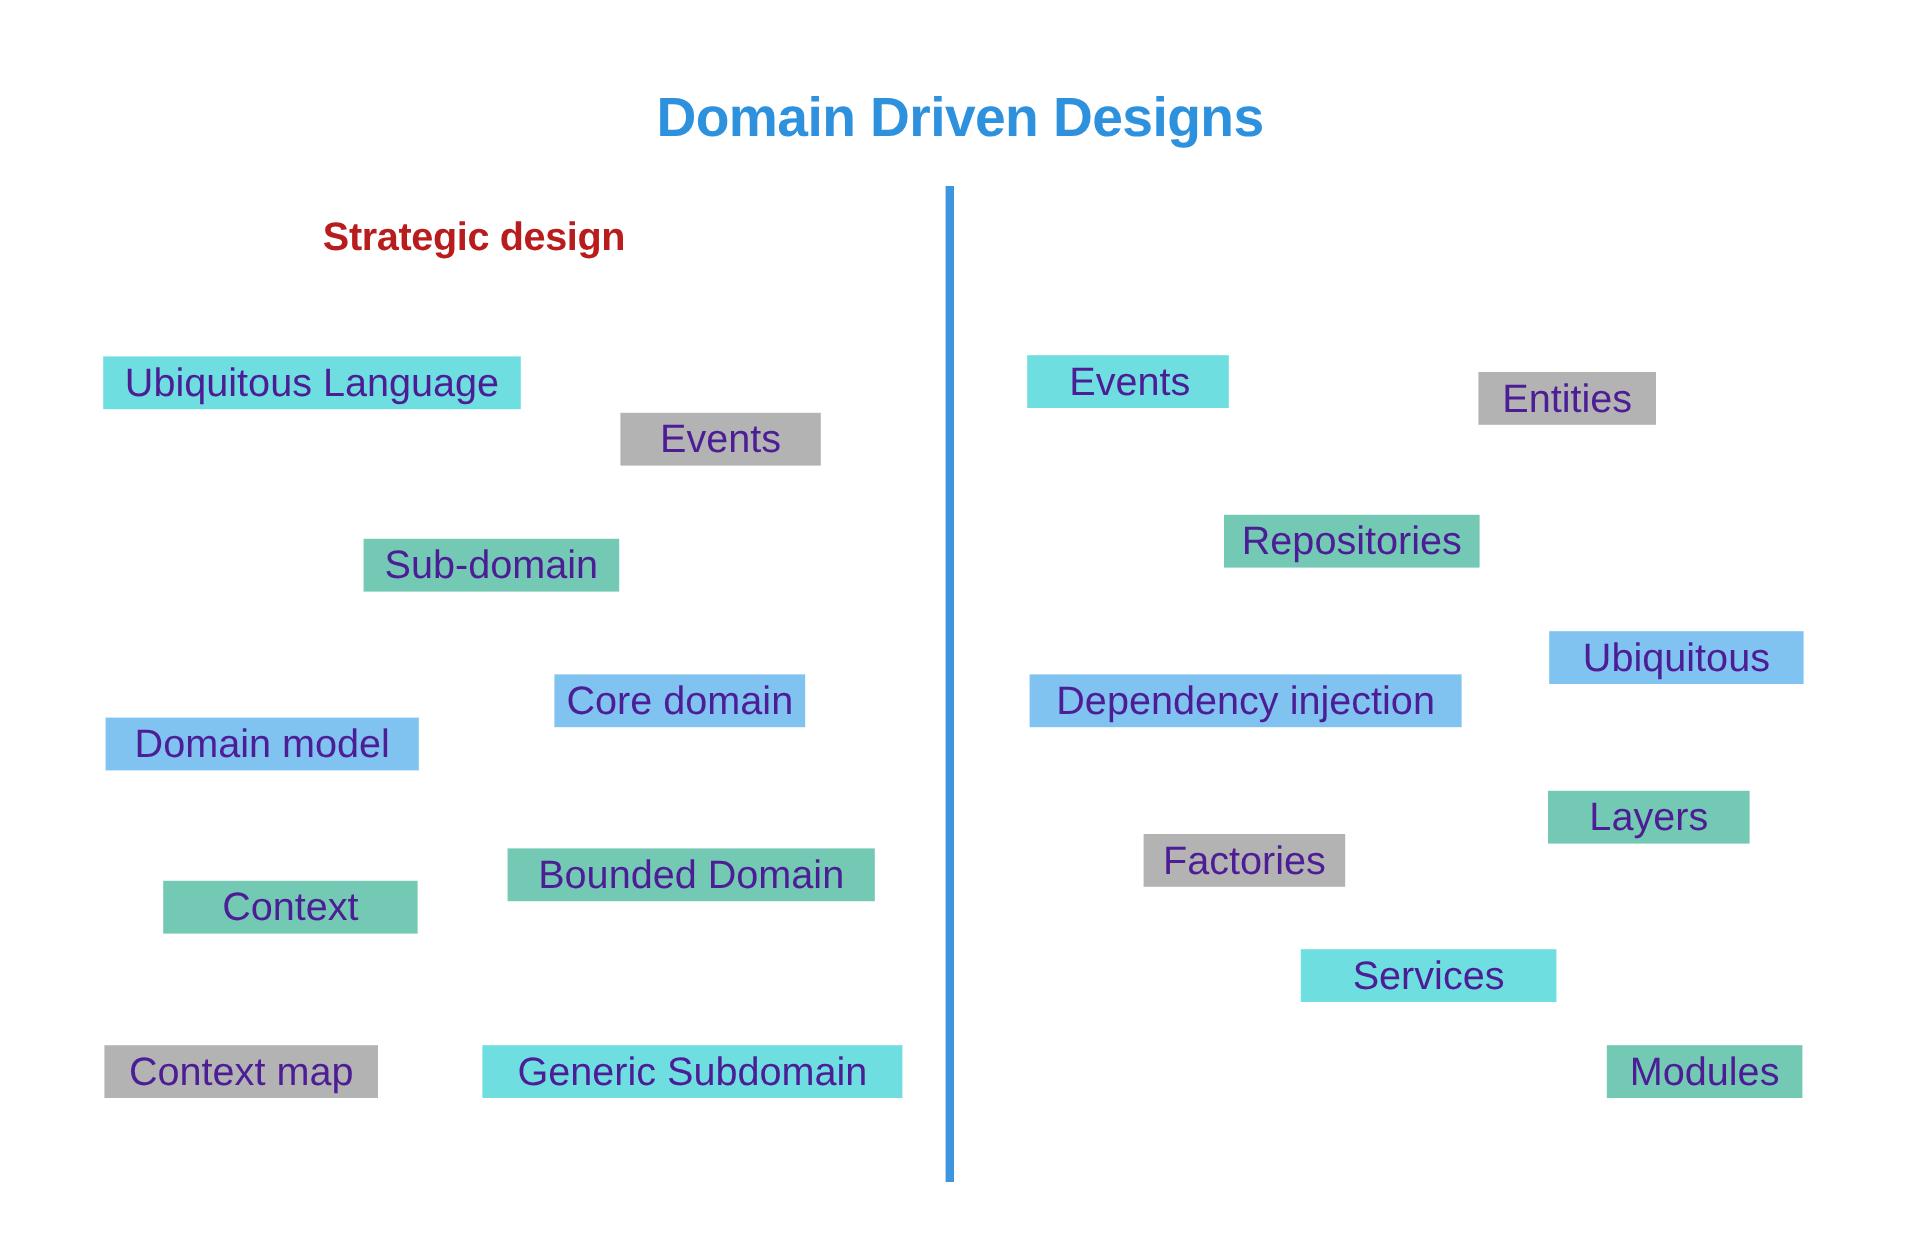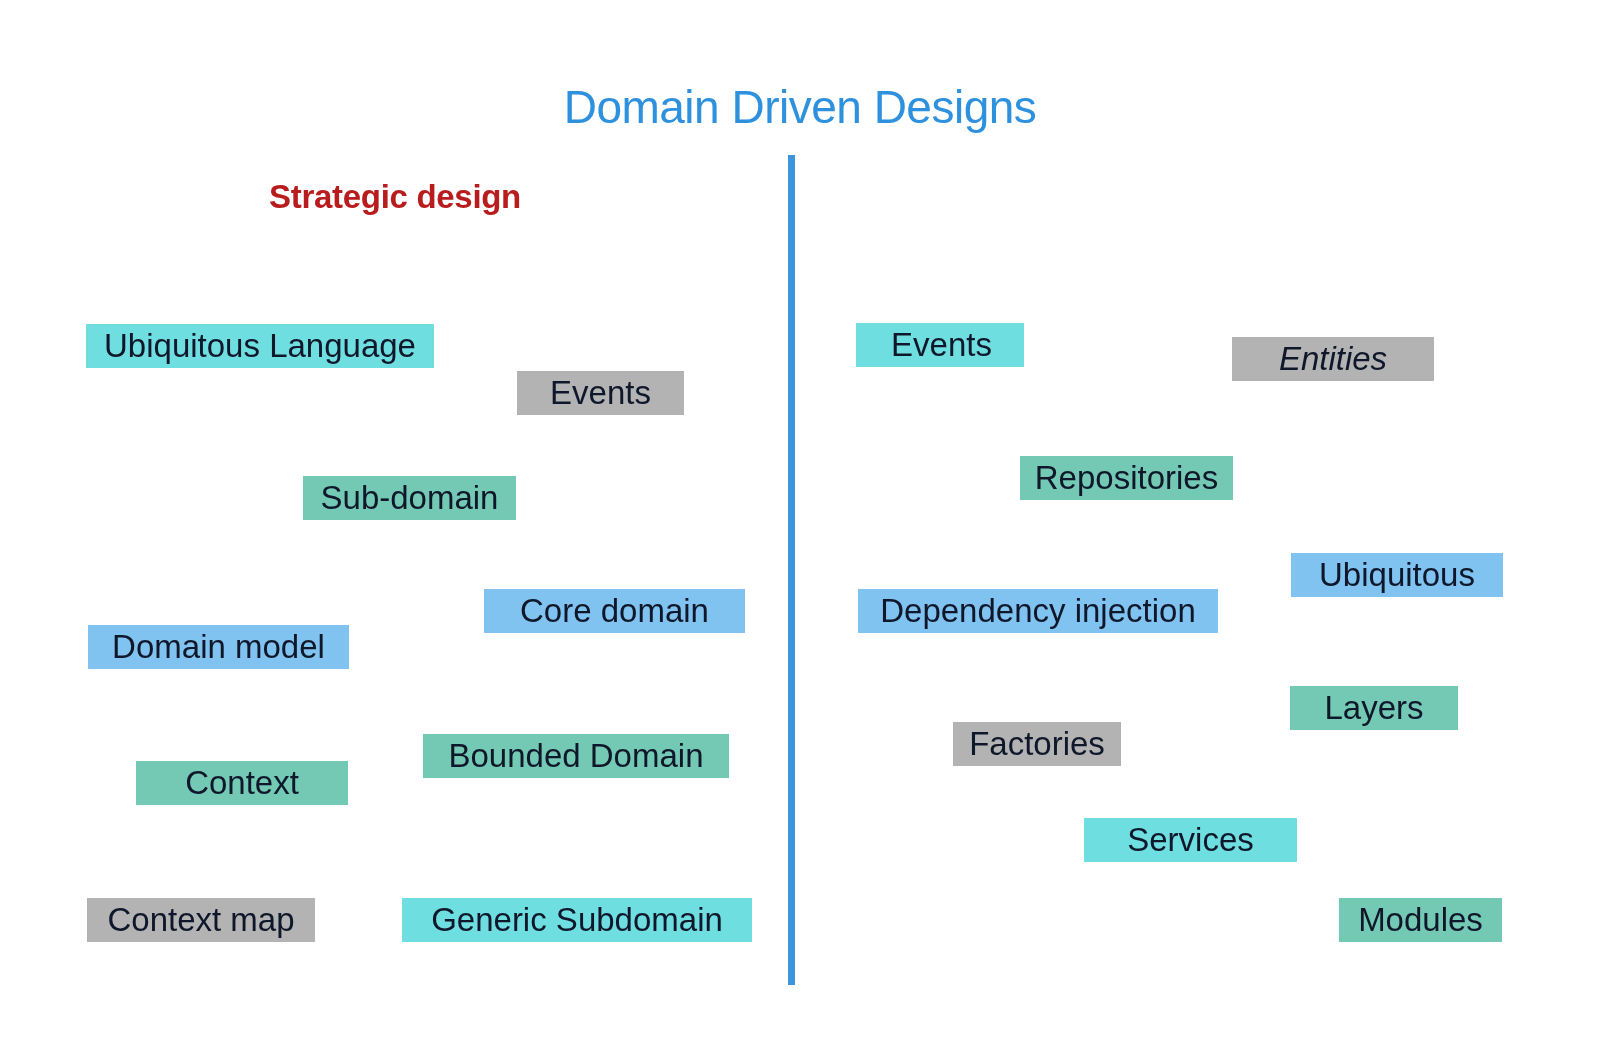--- a/index.html
+++ b/index.html
@@ -17,25 +17,25 @@
     width: 1600px;
     height: 1045px;
     background: #ffffff;
     overflow: hidden;
   }
 
   
   .main-title {
     position: absolute;
     left: 0;
-    top: 80px;
+    top: 70px;
     width: 1600px;
     text-align: center;
     font-size: 46px;
-    font-weight: normal;
+    font-weight: bold;
     color: #2E91DE;
     letter-spacing: -0.5px;
     white-space: nowrap;
   }
   .col-title {
     position: absolute;
     top: 178px;
     font-size: 33px;
     font-weight: bold;
     color: #b91c1c;
@@ -55,29 +55,28 @@
     background: #3D95DE;
   }
 
   
   .chip {
     position: absolute;
     display: flex;
     align-items: center;
     justify-content: center;
     box-sizing: border-box;
-    color: #0f172a;
+    color: #4c1d95;
     font-size: 33px;
     font-weight: normal;
     letter-spacing: 0px;
     white-space: nowrap;
     padding: 0 13px;
     height: 44px;
     line-height: 44px;
-    margin-top: 27px;
   }
   .c-cyan  { background: #6FDEE0; }
   .c-teal  { background: #74C9B4; }
   .c-blue  { background: #80C2F0; }
   .c-gray  { background: #B3B3B3; }
 </style>
 </head>
 <body>
 
 <div id="canvas">
@@ -86,30 +85,30 @@
 
   <div class="col-title left">Strategic design</div>
 
 
   <div class="divider"></div>
 
   <div id="left-tags">
       <div class="chip c-cyan" style="left: 86px; top: 297px; width: 348px;">Ubiquitous Language</div>
       <div class="chip c-gray" style="left: 517px; top: 344px; width: 167px;">Events</div>
       <div class="chip c-teal" style="left: 303px; top: 449px; width: 213px;">Sub-domain</div>
-      <div class="chip c-blue" style="left: 484px; top: 562px; width: 261px;">Core domain</div>
+      <div class="chip c-blue" style="left: 462px; top: 562px; width: 209px;">Core domain</div>
       <div class="chip c-blue" style="left: 88px; top: 598px; width: 261px;">Domain model</div>
       <div class="chip c-teal" style="left: 423px; top: 707px; width: 306px;">Bounded Domain</div>
       <div class="chip c-teal" style="left: 136px; top: 734px; width: 212px;">Context</div>
       <div class="chip c-gray" style="left: 87px; top: 871px; width: 228px;">Context map</div>
       <div class="chip c-cyan" style="left: 402px; top: 871px; width: 350px;">Generic Subdomain</div>
     </div>
   <div id="right-tags">
       <div class="chip c-cyan" style="left: 856px; top: 296px; width: 168px; padding-left: 16px;">Events</div>
-      <div class="chip c-gray" style="left: 1232px; top: 310px; width: 202px; font-style: italic;">Entities</div>
+      <div class="chip c-gray" style="left: 1232px; top: 310px; width: 148px;">Entities</div>
       <div class="chip c-teal" style="left: 1020px; top: 429px; width: 213px;">Repositories</div>
       <div class="chip c-blue" style="left: 1291px; top: 526px; width: 212px;">Ubiquitous</div>
       <div class="chip c-blue" style="left: 858px; top: 562px; width: 360px;">Dependency injection</div>
       <div class="chip c-teal" style="left: 1290px; top: 659px; width: 168px;">Layers</div>
       <div class="chip c-gray" style="left: 953px; top: 695px; width: 168px;">Factories</div>
       <div class="chip c-cyan" style="left: 1084px; top: 791px; width: 213px;">Services</div>
       <div class="chip c-teal" style="left: 1339px; top: 871px; width: 163px;">Modules</div>
     </div>
 
 </div>

